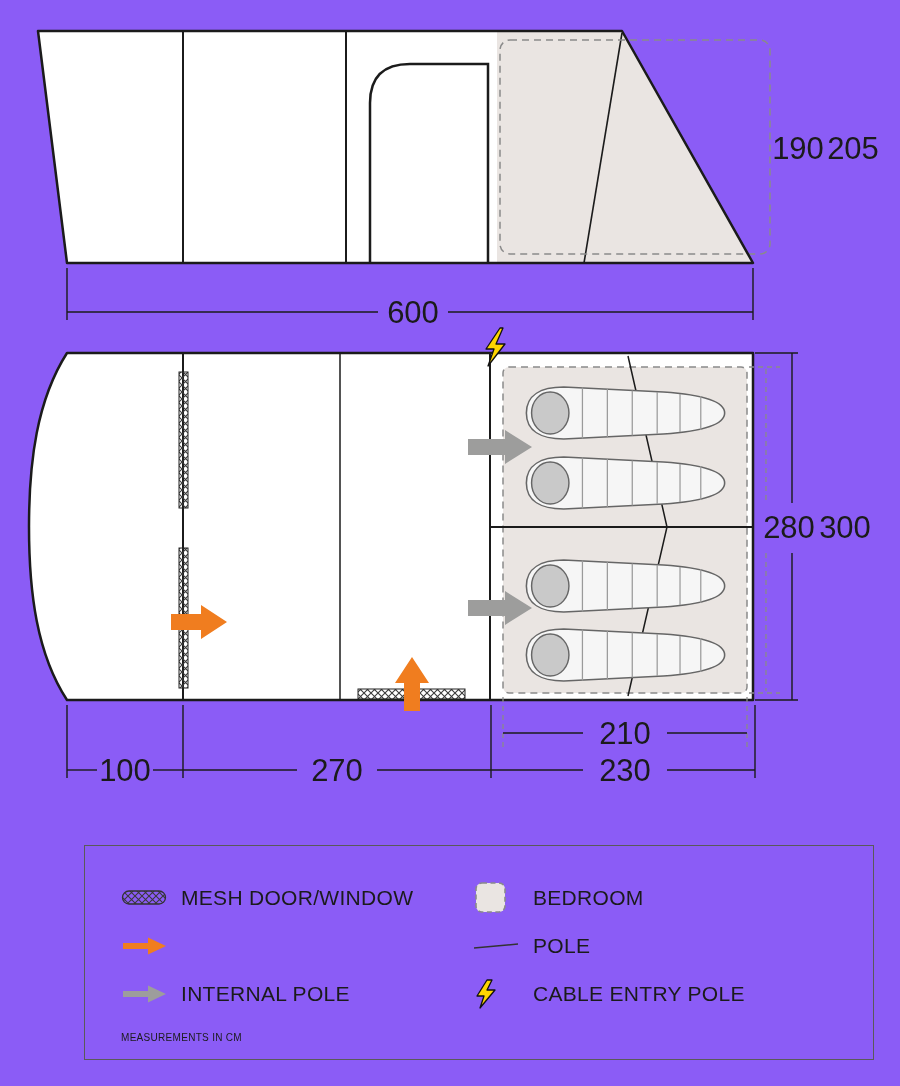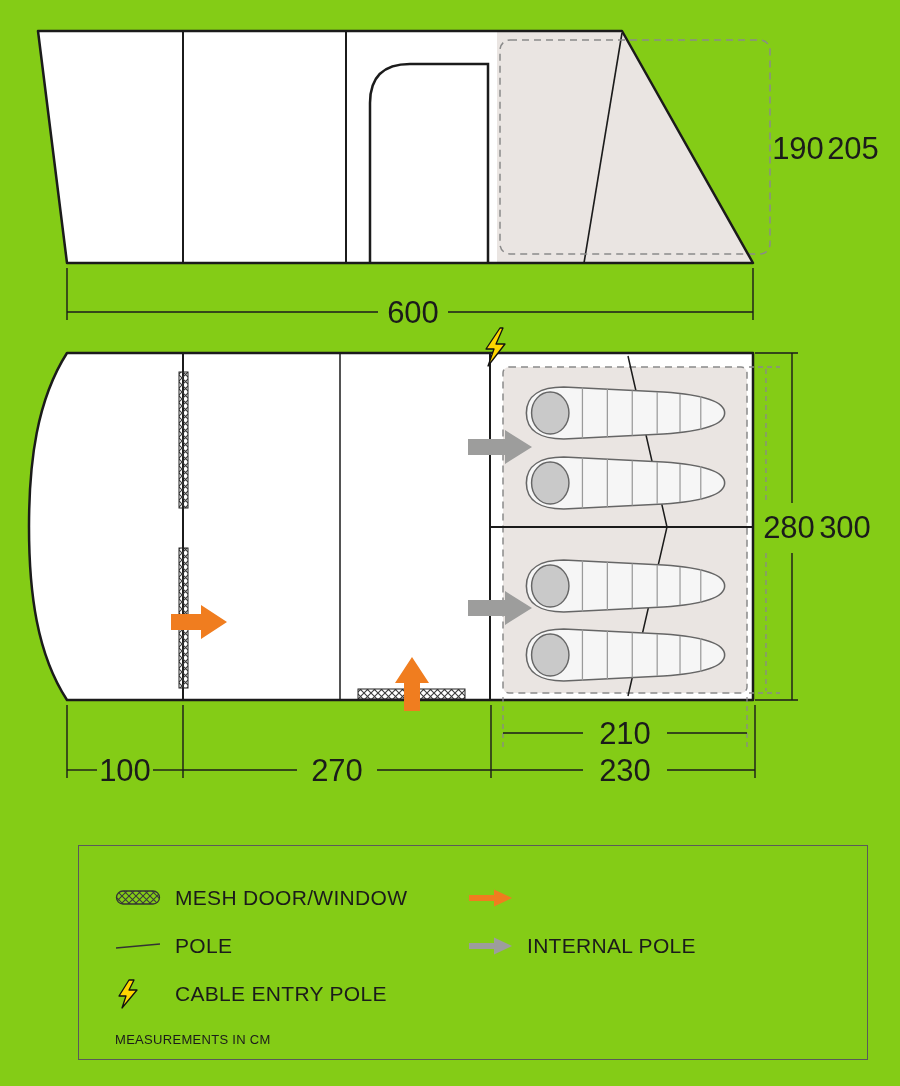--- a/index.html
+++ b/index.html
@@ -1,43 +1,43 @@
 <!DOCTYPE html>
 <html><head>
 <meta charset="utf-8">
 <style>
   html,body { margin:0; padding:0; background:#ffffff; }
   #page {
-    position:relative; width:900px; height:1086px; background:#84cc16;
+    position:relative; width:900px; height:1086px; background:#8b5cf6;
     font-family:"Liberation Sans", sans-serif; color:#1b1b1b;
     overflow:hidden;
   }
   svg text {
     font-family:"Liberation Sans", sans-serif;
     fill:#1b1b1b;
   }
   .dim-label { font-size:31px; }
   #diagram { position:absolute; left:0; top:0; }
   .legend {
-    position:absolute; left:78px; top:845px; width:790px; height:215px;
+    position:absolute; left:84px; top:845px; width:790px; height:215px;
     border:1.5px solid #5a5a5a; box-sizing:border-box;
     padding:28px 20px 0 36px;
   }
   .legend-grid {
     display:grid;
     grid-template-columns:352px 1fr;
     grid-auto-rows:48px;
     align-items:center;
   }
   .legend-item { display:flex; align-items:center; }
   .legend-icon {
     width:60px; flex:0 0 60px; display:flex; align-items:center; justify-content:flex-start;
   }
   .legend-label { font-size:21px; letter-spacing:0.3px; white-space:nowrap; }
-  .legend-note { margin-top:14px; font-size:13px; letter-spacing:0.3px; }
+  .legend-note { margin-top:14px; font-size:10px; letter-spacing:0.3px; }
 </style>
 </head>
 <body>
 
 <div id="page">
 
   <svg id="diagram" width="900" height="800" viewBox="0 0 900 800">
     <defs>
       <pattern id="xhatch" width="7" height="7" patternUnits="userSpaceOnUse">
         <path d="M0,0 L7,7 M7,0 L0,7" stroke="#3a3a3a" stroke-width="1.1"></path>
@@ -161,20 +161,28 @@
 
       <div class="legend-item">
         <span class="legend-icon">
           <svg width="46" height="18">
               <rect x="1.5" y="2" width="43" height="13" rx="6.5" fill="url(#xhatch)" stroke="#333" stroke-width="1.3"></rect>
             </svg>
         </span>
         <span class="legend-label">MESH DOOR/WINDOW</span>
       </div>
 
+      <div class="legend-item">
+        <span class="legend-icon">
+          <svg width="36" height="36">
+              <rect x="3" y="3" width="29" height="29" rx="6" stroke="#8a8a8a" stroke-width="1.6" stroke-dasharray="5,3.5" fill="#EAE5E2"></rect>
+            </svg>
+        </span>
+        <span class="legend-label">BEDROOM</span>
+      </div>
 
       <div class="legend-item">
         <span class="legend-icon">
           <svg width="48" height="20">
               <path d="M2,7 L27,7 L27,1.5 L45,10 L27,18.5 L27,13 L2,13 Z" fill="#F07D1F"></path>
             </svg>
         </span>
       </div>
 
       <div class="legend-item">

